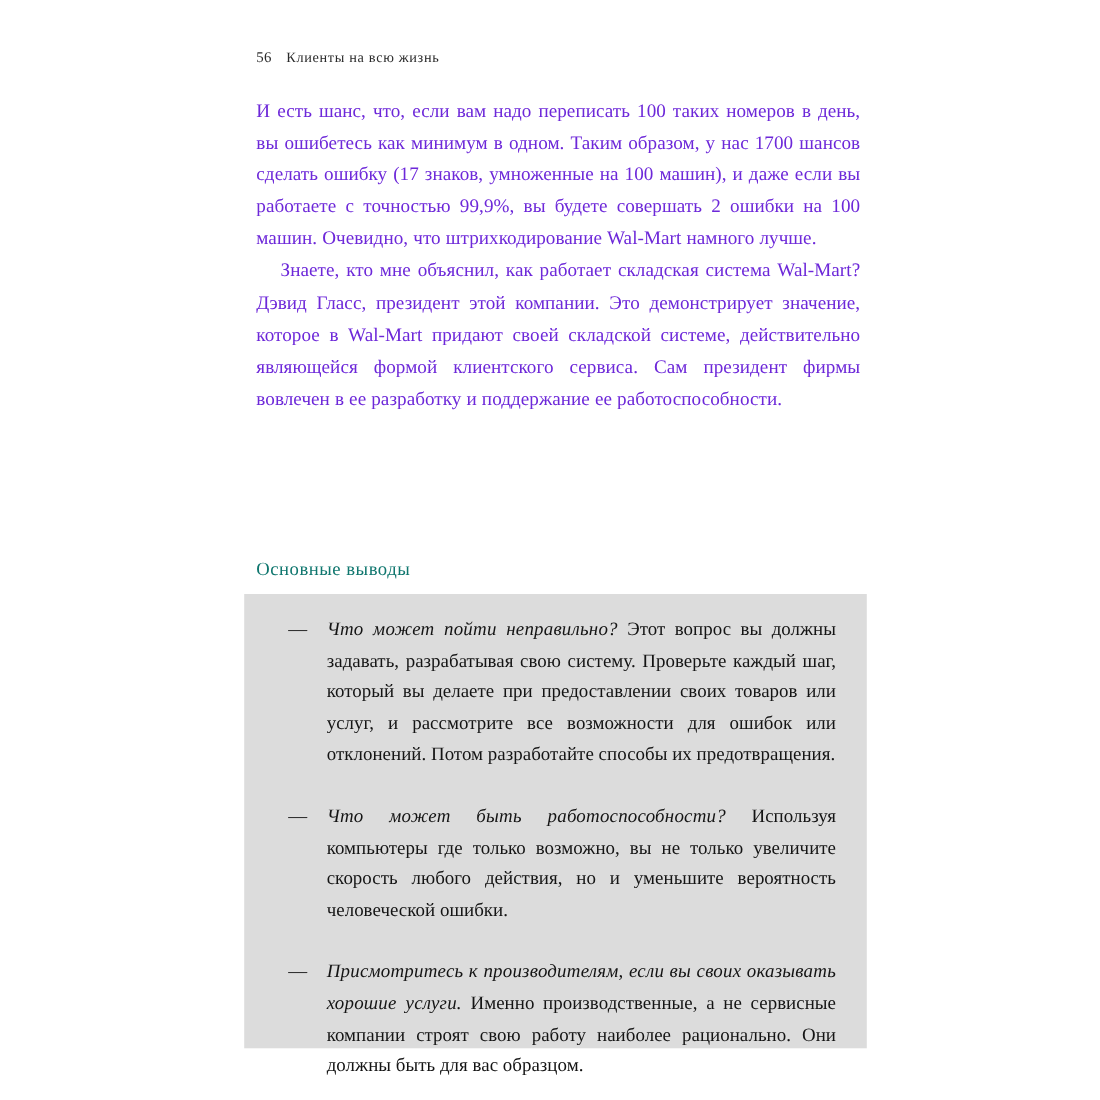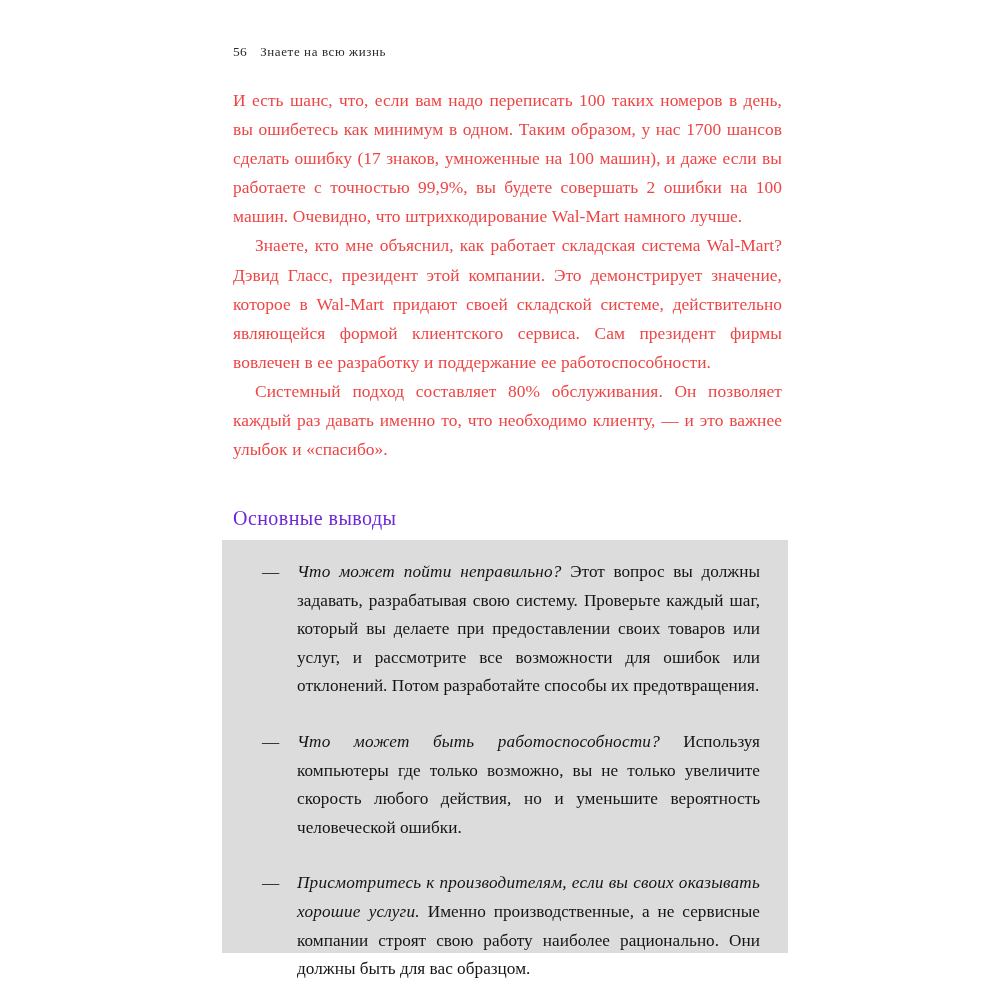--- a/index.html
+++ b/index.html
@@ -56,36 +56,36 @@
   }
 
   p.body-par {
     margin: 0;
     font-size: 17.4px;
     line-height: 29.1px;
     text-align: justify;
     text-justify: inter-word;
     letter-spacing: 0.05px;
     word-spacing: 0.2px;
-    color: #ef4444;
+    color: #6d28d9;
     hyphens: manual;
   }
   p.body-par.indent {
     text-indent: 22px;
   }
 
   
   .section-heading {
     position: absolute;
     left: 233px;
     top: 506px;
-    font-size: 20px;
+    font-size: 17px;
     line-height: 24px;
     letter-spacing: 0.45px;
-    color: #6d28d9;
+    color: #0f766e;
   }
 
   
   .callout {
     position: absolute;
     left: 222px;
     top: 540px;
     width: 566px;
     height: 413px;
     background: #dcdcdc;
@@ -129,27 +129,26 @@
     letter-spacing: 0.2px;
   }
 </style>
 </head>
 <body>
 
 <div class="page">
 
   <div class="running-head">
     <span class="folio">56</span>
-    <span class="book-title">Знаете на всю жизнь</span>
+    <span class="book-title">Клиенты на всю жизнь</span>
   </div>
 
   <div class="text-column">
     <p class="body-par">И есть шанс, что, если вам надо переписать 100 таких номеров в день, вы ошибетесь как минимум в одном. Таким образом, у нас 1700 шансов сделать ошибку (17 знаков, умноженные на 100 машин), и даже если вы работаете с точностью 99,9%, вы будете совершать 2 ошибки на 100 машин. Очевидно, что штрихкодирование Wal-Mart намного лучше.</p>
     <p class="body-par indent">Знаете, кто мне объяснил, как работает складская система Wal-Mart? Дэвид Гласс, президент этой компании. Это демонстрирует значение, которое в Wal-Mart придают своей складской системе, действительно являющейся формой клиентского сервиса. Сам президент фирмы вовлечен в ее разработку и поддержание ее работоспособности.</p>
-    <p class="body-par indent">Системный подход составляет 80% обслуживания. Он позволяет каждый раз давать именно то, что необходимо клиенту, — и это важнее улыбок и «спасибо».</p>
   </div>
 
   <div class="section-heading">Основные выводы</div>
 
   <div class="callout">
     <ul class="callout-list">
       <li class="callout-item">
         <span class="dash">—</span>
         <span class="lead-in">Что может пойти неправильно?</span><span> Этот вопрос вы должны задавать, разрабатывая свою систему. Проверьте каждый шаг, который вы делаете при предоставлении своих товаров или услуг, и рассмотрите все возможности для ошибок или отклонений. Потом разработайте способы их предотвращения.</span>
       </li>

